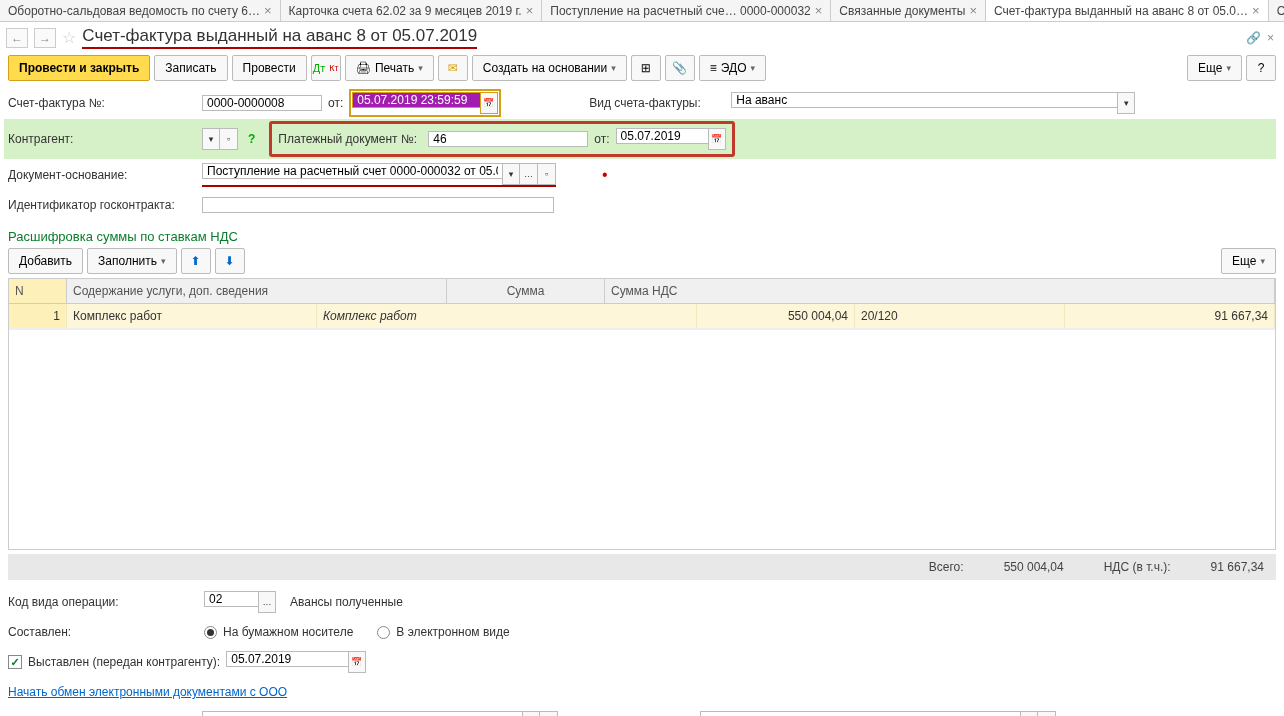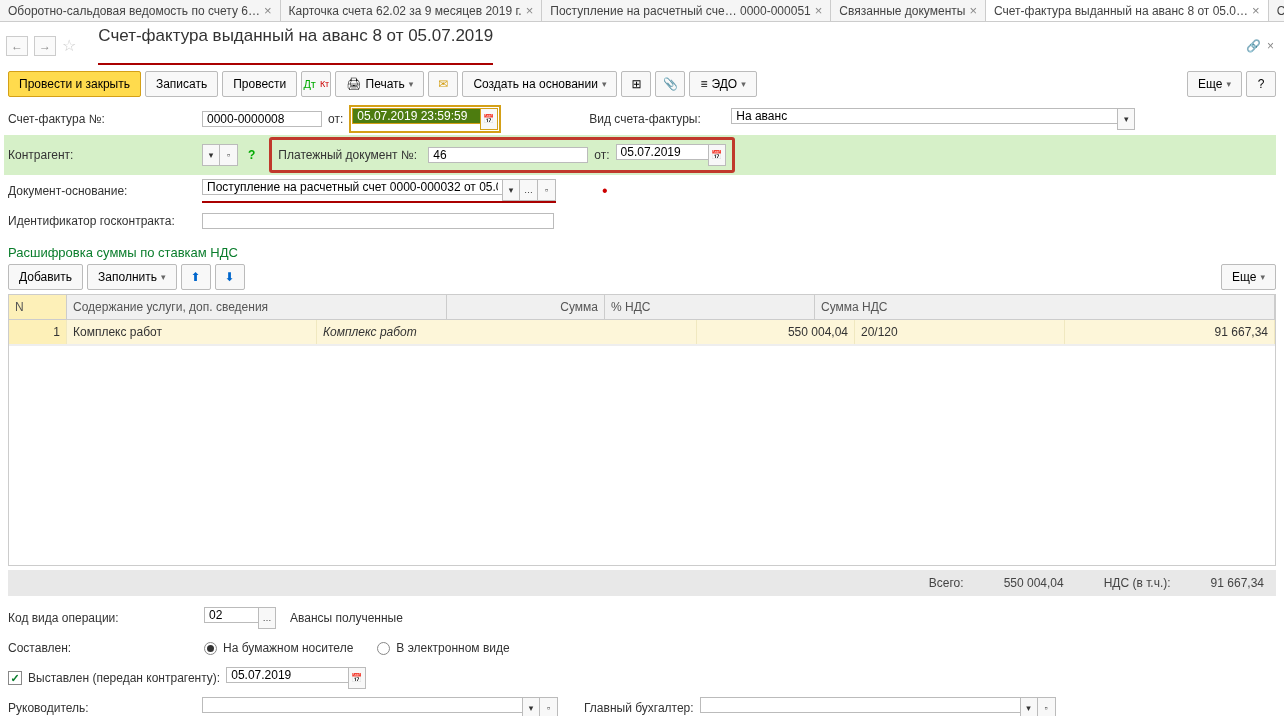--- a/index.html
+++ b/index.html
@@ -8,38 +8,38 @@
 
 .tabs { display: flex; border-bottom: 1px solid #ccc; background: #f5f5f5; height: 22px; }
 .tab { padding: 3px 8px; border-right: 1px solid #ccc; cursor: pointer; white-space: nowrap; display: flex; align-items: center; gap: 4px; font-size: 11px; color: #444; background: #f5f5f5; }
 .tab.active { background: #fff; }
 .tab .close { color: #888; font-size: 13px; }
 
 
 .title-row { display: flex; align-items: center; padding: 4px 10px 2px 6px; gap: 6px; }
 .nav-btn { width: 22px; height: 20px; border: 1px solid #ccc; background: #fafafa; display: flex; align-items: center; justify-content: center; color: #888; cursor: pointer; }
 .star { color: #ccc; font-size: 16px; }
-.title { font-size: 17px; font-weight: 400; color: #333; border-bottom: 2px solid #a00; padding-bottom: 17px; margin-left: 16px; }
+.title { font-size: 17px; font-weight: 400; color: #333; border-bottom: 2px solid #a00; padding-bottom: 1px; }
 .title-right { margin-left: auto; display: flex; gap: 6px; color: #888; }
 
 
 .toolbar { display: flex; align-items: center; padding: 4px 8px 6px 8px; gap: 4px; }
 .btn { border: 1px solid #bbb; background: #f8f8f8; padding: 4px 10px; cursor: pointer; border-radius: 2px; display: flex; align-items: center; gap: 4px; height: 26px; }
-.btn.primary { background: #ffdb4d; border-color: #d4a017; font-weight: normal; }
+.btn.primary { background: #ffdb4d; border-color: #d4a017; font-weight: bold; }
 .btn.icon-only { padding: 4px 6px; width: 30px; justify-content: center; }
 .toolbar-right { margin-left: auto; display: flex; gap: 4px; }
 .dd-arrow { font-size: 9px; color: #666; }
 
 
 .form-area { padding: 2px 8px; }
 .form-row { display: flex; align-items: center; min-height: 28px; gap: 6px; margin-bottom: 2px; }
 .lbl { color: #333; }
 .lbl-w1 { width: 188px; }
 .input { border: 1px solid #bbb; background: #fff; height: 16px; padding: 2px 4px; }
-.input.sel { background: #4d7c0f; color: #fff; }
+.input.sel { background: #a21caf; color: #fff; }
 .combo { display: flex; }
 .combo .input { border-right: none; }
 .combo-btn { width: 18px; height: 22px; border: 1px solid #bbb; background: #f8f8f8; display: flex; align-items: center; justify-content: center; font-size: 9px; cursor: pointer; }
 .combo-btn + .combo-btn { border-left: none; }
 .row-hl-green { background: #d6f0c8; padding: 2px 0 2px 4px; margin-left: -4px; }
 .yellow-box { border: 2px solid #d4a017; padding: 1px; display: inline-flex; }
 .red-box { border: 3px solid #c0392b; padding: 4px 6px; display: inline-flex; align-items: center; gap: 6px; border-radius: 3px; }
 .green-q { color: #0a0; font-weight: bold; margin-left: 4px; }
 .underline-red { border-bottom: 2px solid #a00; }
 
@@ -81,21 +81,21 @@
 <div class="tabs">
   <div class="tab">
       <span>Оборотно-сальдовая ведомость по счету 6…</span>
       <span class="close">×</span>
     </div>
   <div class="tab">
       <span>Карточка счета 62.02 за 9 месяцев 2019 г.</span>
       <span class="close">×</span>
     </div>
   <div class="tab">
-      <span>Поступление на расчетный сче… 0000-000051</span>
+      <span>Поступление на расчетный сче… 0000-000032</span>
       <span class="close">×</span>
     </div>
   <div class="tab">
       <span>Связанные документы</span>
       <span class="close">×</span>
     </div>
   <div class="tab active">
       <span>Счет-фактура выданный на аванс 8 от 05.0…</span>
       <span class="close">×</span>
     </div>
@@ -229,22 +229,21 @@
         <span>Еще</span>
         <span class="dd-arrow">▾</span>
       </button>
     </div>
 </div>
 
 <div class="tbl">
   <div class="tbl-head">
     <div class="col-n" style="text-align:left">N</div>
     <div class="col-desc" style="font-style:normal">Содержание услуги, доп. сведения</div>
-    <div class="col-sum" style="text-align:right">Сумма</div>
-    <div class="col-nds">% НДС</div>
+    <div class="col-sum" style="text-align:center">Сумма</div>
     <div class="col-sumnds" style="text-align:left;flex:1">Сумма НДС</div>
   </div>
   <div class="tbl-row">
     <div class="col-n">1</div>
     <div class="col-nom">Комплекс работ</div>
     <div class="col-desc">Комплекс работ</div>
     <div class="col-sum">550 004,04</div>
     <div class="col-nds">20/120</div>
     <div class="col-sumnds" style="flex:1">91 667,34</div>
   </div>
@@ -279,20 +278,23 @@
 
   <div class="form-row">
     <span class="chk on"></span>
     <span class="lbl">Выставлен (передан контрагенту):</span>
     <div class="combo">
       <input class="input" style="width: 122px;" value="05.07.2019">
       <div class="combo-btn">📅</div>
     </div>
   </div>
 
+  <div class="form-row">
+    <span class="link">Начать обмен электронными документами с ООО</span>
+  </div>
 
   <div class="form-row">
     <span class="lbl" style="width:188px">Руководитель:</span>
     <div class="combo">
       <input class="input" style="width: 320px;">
       <div class="combo-btn">▾</div>
       <div class="combo-btn">▫</div>
     </div>
     <span class="lbl" style="margin-left:20px">Главный бухгалтер:</span>
     <div class="combo">

